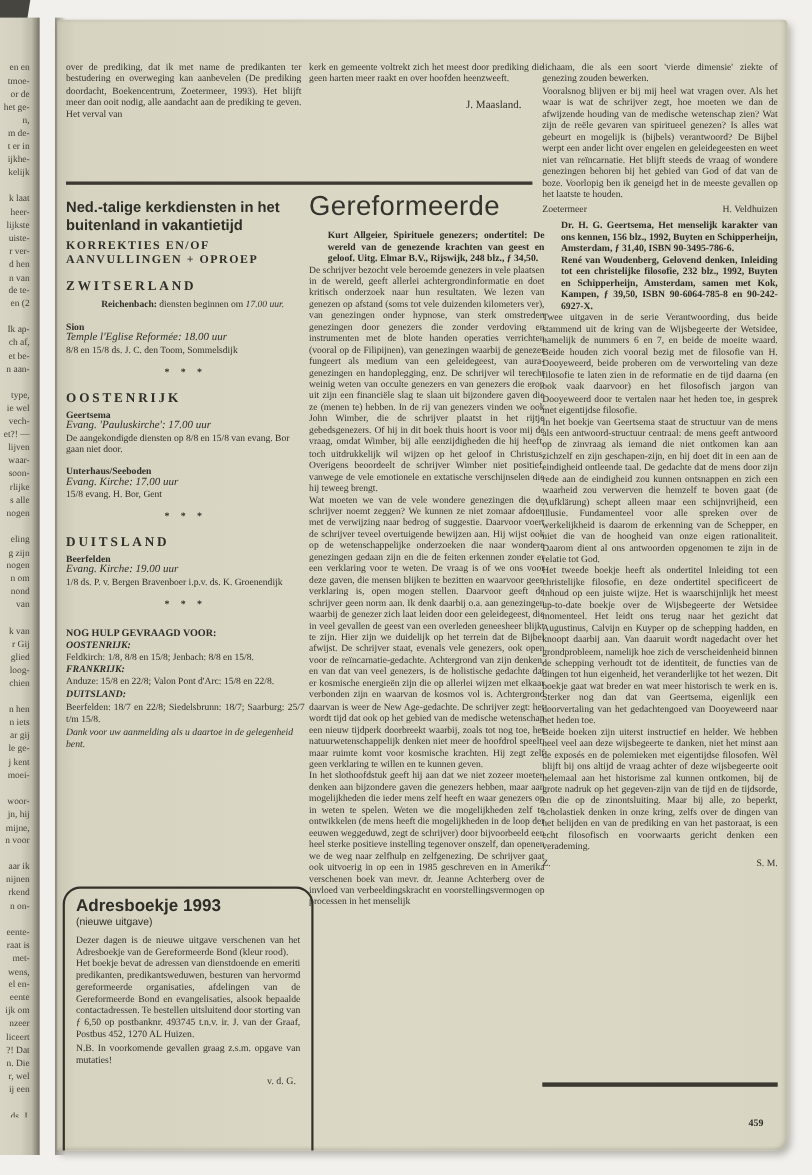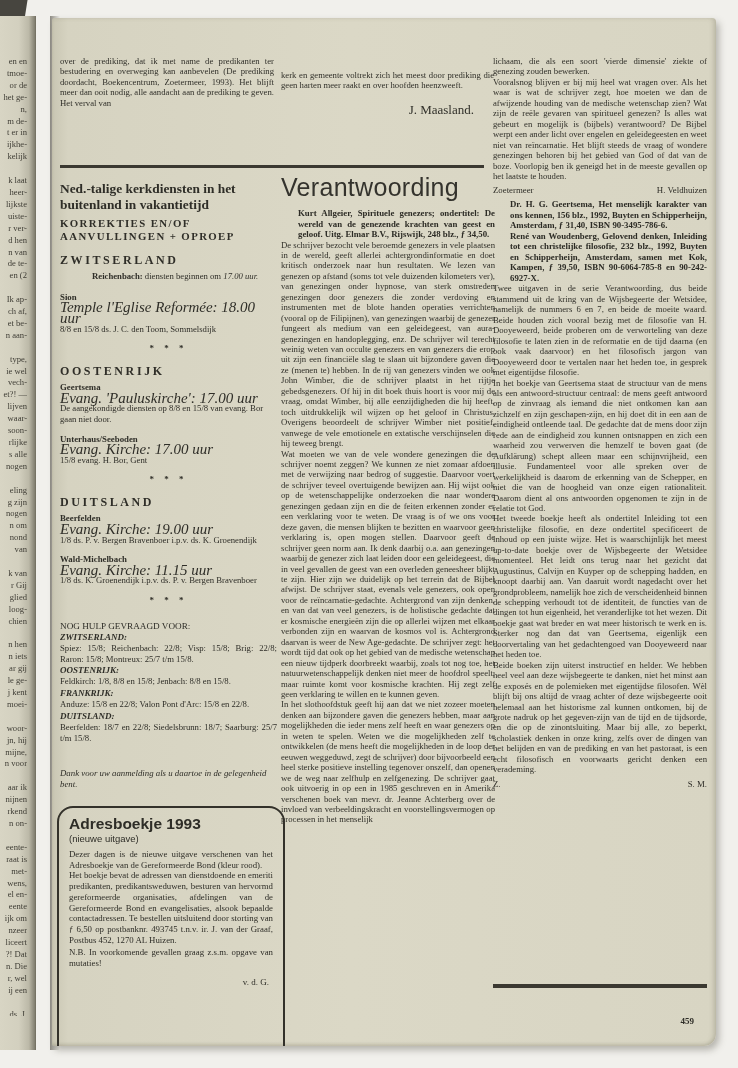--- a/index.html
+++ b/index.html
@@ -14,35 +14,35 @@
   .fold{position:absolute;left:50px;top:16px;width:10px;height:1034px;
       background:linear-gradient(90deg,rgba(60,56,44,0.55),rgba(60,56,44,0));}
   .page{position:absolute;left:52px;top:18px;width:664px;height:1028px;overflow:hidden;
       background:linear-gradient(90deg,#c9c6b3 0px,#d6d3c1 16px,#dbd8c6 45%,#d8d5c3 100%);
       border-radius:2px 4px 12px 2px;
       box-shadow:3px 4px 7px rgba(70,66,54,0.35), inset -3px 0 4px rgba(115,110,90,0.22), inset 0 -2px 3px rgba(115,110,90,0.18);}
   .abs{position:absolute;}
   .body-text{font-size:8.7px;line-height:10.45px;text-align:justify;color:#31302a;}
   .body-text p{margin:0;}
   .sig-row{display:flex;justify-content:space-between;font-size:8.8px;margin-top:4px;}
-  .sig-right{text-align:right;padding-right:20px;font-size:13px;margin-top:14px;}
+  .sig-right{text-align:right;padding-right:20px;font-size:10px;margin-top:14px;}
   .rule{background:#3b3931;}
-  .svc-title{font-family:Liberation Serif, serif;font-weight:bold;font-size:13.4px;line-height:15.6px;
+  .svc-title{font-family:Liberation Sans, sans-serif;font-weight:bold;font-size:13.4px;line-height:15.6px;
       white-space:pre-line;color:#2e2d27;margin:0 0 5px 0;}
   .svc-sub{font-weight:bold;font-size:10.8px;line-height:13px;letter-spacing:1.4px;white-space:pre-line;margin:0 0 10px 0;}
   .country{font-weight:bold;font-size:12px;letter-spacing:2.6px;margin:0 0 3px 0;}
   .place{font-weight:bold;font-size:8.8px;line-height:10.6px;margin:0;}
-  .venue{font-style:italic;font-size:15px;line-height:10.6px;margin:0;}
+  .venue{font-style:italic;font-size:10px;line-height:10.6px;margin:0;}
   .info{font-size:8.7px;line-height:10.6px;margin:0;}
   .entry{margin-bottom:9px;}
   .sep{font-weight:bold;font-size:9px;letter-spacing:4px;text-align:center;margin:9px 0 11px 0;}
-  .help-head{font-weight:normal;font-size:9.2px;margin:16px 0 1px 0;}
+  .help-head{font-weight:bold;font-size:9.2px;margin:16px 0 1px 0;}
   .help-country{font-weight:bold;font-style:italic;font-size:9px;line-height:11px;margin:0;}
   .help-dates{font-size:8.7px;line-height:10.8px;margin:0 0 1px 0;text-align:justify;}
-  .help-note{font-style:italic;font-size:8.8px;line-height:11px;margin-top:24px;}
+  .help-note{font-style:italic;font-size:8.8px;line-height:11px;margin-top:1px;}
   .adres-box{border:2px solid #33312a;border-radius:16px;padding:7px 10px 6px 10px;box-sizing:border-box;}
   .adres-title{font-family:"Liberation Sans",sans-serif;font-weight:bold;font-size:15.5px;margin:0;color:#2e2d27;}
   .adres-sub{font-family:"Liberation Sans",sans-serif;font-size:9.5px;margin:0 0 5px 0;}
   .adres-box p.bp{font-size:8.8px;line-height:10.7px;text-align:justify;margin:0;}
   .adres-sig{text-align:right;font-size:9px;margin-top:8px;padding-right:4px;}
   .headline{font-family:"Liberation Sans",sans-serif;font-size:25px;line-height:27px;font-weight:normal;
       color:#34332d;letter-spacing:0.3px;margin:0 0 7px 0;}
   .book-intro{font-weight:bold;font-size:8.8px;line-height:10.5px;text-align:justify;
       margin:0 0 0 17px;color:#2c2b25;}
   .gap4{height:4px;} .gap2{height:2px;}
@@ -138,21 +138,21 @@
 ds. J.
 oekje</div>
   </div>
   <div class="fold"></div>
 
   <div class="page">
 
     <div class="abs body-text" style="left:8px;top:38px;width:214px;">
       <p>over de prediking, dat ik met name de predikanten ter bestudering en overweging kan aanbevelen (De prediking doordacht, Boekencentrum, Zoetermeer, 1993). Het blijft meer dan ooit nodig, alle aandacht aan de prediking te geven. Het verval van</p>
     </div>
-    <div class="abs body-text" style="left:229px;top:52px;width:213px;">
+    <div class="abs body-text" style="left:229px;top:38px;width:213px;">
       <p>kerk en gemeente voltrekt zich het meest door prediking die geen harten meer raakt en over hoofden heenzweeft.</p>
       <div class="sig-right">J. Maasland.</div>
     </div>
     <div class="abs rule" style="left:8px;top:147px;width:424px;height:3px;"></div>
 
     <div class="abs" style="left:8px;top:163px;width:217px;">
       <h2 class="svc-title">Ned.-talige kerkdiensten in het
 buitenland in vakantietijd</h2>
       <div class="svc-sub">KORREKTIES EN/OF
 AANVULLINGEN + OPROEP</div>
@@ -178,32 +178,23 @@
         <p class="info">15/8 evang. H. Bor, Gent</p>
       </div>
       <div class="sep">* * *</div>
 
       <div class="country">DUITSLAND</div>
       <div class="entry">
         <p class="place">Beerfelden</p>
         <p class="venue">Evang. Kirche: 19.00 uur</p>
         <p class="info">1/8 ds. P. v. Bergen Bravenboer i.p.v. ds. K. Groenendijk</p>
       </div>
-      <div class="entry">
-        <p class="place">Wald-Michelbach</p>
-        <p class="venue">Evang. Kirche: 11.15 uur</p>
-        <p class="info">1/8 ds. K. Groenendijk i.p.v. ds. P. v. Bergen Bravenboer</p>
-      </div>
       <div class="sep">* * *</div>
 
       <div class="help-head">NOG HULP GEVRAAGD VOOR:</div>
-      <div>
-        <p class="help-country">ZWITSERLAND:</p>
-        <p class="help-dates">Spiez: 15/8; Reichenbach: 22/8; Visp: 15/8; Brig: 22/8; Raron: 15/8; Montreux: 25/7 t/m 15/8.</p>
-      </div>
       <div>
         <p class="help-country">OOSTENRIJK:</p>
         <p class="help-dates">Feldkirch: 1/8, 8/8 en 15/8; Jenbach: 8/8 en 15/8.</p>
       </div>
       <div>
         <p class="help-country">FRANKRIJK:</p>
         <p class="help-dates">Anduze: 15/8 en 22/8; Valon Pont d'Arc: 15/8 en 22/8.</p>
       </div>
       <div>
         <p class="help-country">DUITSLAND:</p>
@@ -216,21 +207,21 @@
       <h3 class="adres-title">Adresboekje 1993</h3>
       <div class="adres-sub">(nieuwe uitgave)</div>
       <p class="bp">Dezer dagen is de nieuwe uitgave verschenen van het Adresboekje van de Gereformeerde Bond (kleur rood).</p>
       <p class="bp">Het boekje bevat de adressen van dienstdoende en emeriti predikanten, predikantsweduwen, besturen van hervormd gereformeerde organisaties, afdelingen van de Gereformeerde Bond en evangelisaties, alsook bepaalde contactadressen. Te bestellen uitsluitend door storting van ƒ 6,50 op postbanknr. 493745 t.n.v. ir. J. van der Graaf, Postbus 452, 1270 AL Huizen.</p>
       <div class="gap2"></div>
       <p class="bp">N.B. In voorkomende gevallen graag z.s.m. opgave van mutaties!</p>
       <div class="adres-sig">v. d. G.</div>
     </div>
 
     <div class="abs" style="left:229px;top:156px;width:214px;">
-      <h1 class="headline">Verantwoording</h1>
+      <h1 class="headline">Gereformeerde</h1>
       <div class="book-intro">Kurt Allgeier, Spirituele genezers; ondertitel: De wereld van de genezende krachten van geest en geloof. Uitg. Elmar B.V., Rijswijk, 248 blz., ƒ 34,50.</div>
       <div class="body-text">
         <p>De schrijver bezocht vele beroemde genezers in vele plaatsen in de wereld, geeft allerlei achtergrondinformatie en doet kritisch onderzoek naar hun resultaten. We lezen van genezen op afstand (soms tot vele duizenden kilometers ver), van genezingen onder hypnose, van sterk omstreden genezingen door genezers die zonder verdoving en instrumenten met de blote handen operaties verrichten (vooral op de Filipijnen), van genezingen waarbij de genezer fungeert als medium van een geleidegeest, van aura-genezingen en handoplegging, enz. De schrijver wil terecht weinig weten van occulte genezers en van genezers die erop uit zijn een financiële slag te slaan uit bijzondere gaven die ze (menen te) hebben. In de rij van genezers vinden we ook John Wimber, die de schrijver plaatst in het rijtje gebedsgenezers. Of hij in dit boek thuis hoort is voor mij de vraag, omdat Wimber, bij alle eenzijdigheden die hij heeft, toch uitdrukkelijk wil wijzen op het geloof in Christus. Overigens beoordeelt de schrijver Wimber niet positief, vanwege de vele emotionele en extatische verschijnselen die hij teweeg brengt.</p>
         <p>Wat moeten we van de vele wondere genezingen die de schrijver noemt zeggen? We kunnen ze niet zomaar afdoen met de verwijzing naar bedrog of suggestie. Daarvoor voert de schrijver teveel overtuigende bewijzen aan. Hij wijst ook op de wetenschappelijke onderzoeken die naar wondere genezingen gedaan zijn en die de feiten erkennen zonder er een verklaring voor te weten. De vraag is of we ons voor deze gaven, die mensen blijken te bezitten en waarvoor geen verklaring is, open mogen stellen. Daarvoor geeft de schrijver geen norm aan. Ik denk daarbij o.a. aan genezingen waarbij de genezer zich laat leiden door een geleidegeest, die in veel gevallen de geest van een overleden geneesheer blijkt te zijn. Hier zijn we duidelijk op het terrein dat de Bijbel afwijst. De schrijver staat, evenals vele genezers, ook open voor de reïncarnatie-gedachte. Achtergrond van zijn denken, en van dat van veel genezers, is de holistische gedachte dat er kosmische energieën zijn die op allerlei wijzen met elkaar verbonden zijn en waarvan de kosmos vol is. Achtergrond daarvan is weer de New Age-gedachte. De schrijver zegt: het wordt tijd dat ook op het gebied van de medische wetenschap een nieuw tijdperk doorbreekt waarbij, zoals tot nog toe, het natuurwetenschappelijk denken niet meer de hoofdrol speelt, maar ruimte komt voor kosmische krachten. Hij zegt zelf geen verklaring te willen en te kunnen geven.</p>
         <p>In het slothoofdstuk geeft hij aan dat we niet zozeer moeten denken aan bijzondere gaven die genezers hebben, maar aan mogelijkheden die ieder mens zelf heeft en waar genezers op in weten te spelen. Weten we die mogelijkheden zelf te ontwikkelen (de mens heeft die mogelijkheden in de loop der eeuwen weggeduwd, zegt de schrijver) door bijvoorbeeld een heel sterke positieve instelling tegenover onszelf, dan openen we de weg naar zelfhulp en zelfgenezing. De schrijver gaat ook uitvoerig in op een in 1985 geschreven en in Amerika verschenen boek van mevr. dr. Jeanne Achterberg over de invloed van verbeeldingskracht en voorstellingsvermogen op processen in het menselijk</p>
       </div>
     </div>
 
     <div class="abs" style="left:441px;top:38px;width:214px;">
       <div class="body-text">

